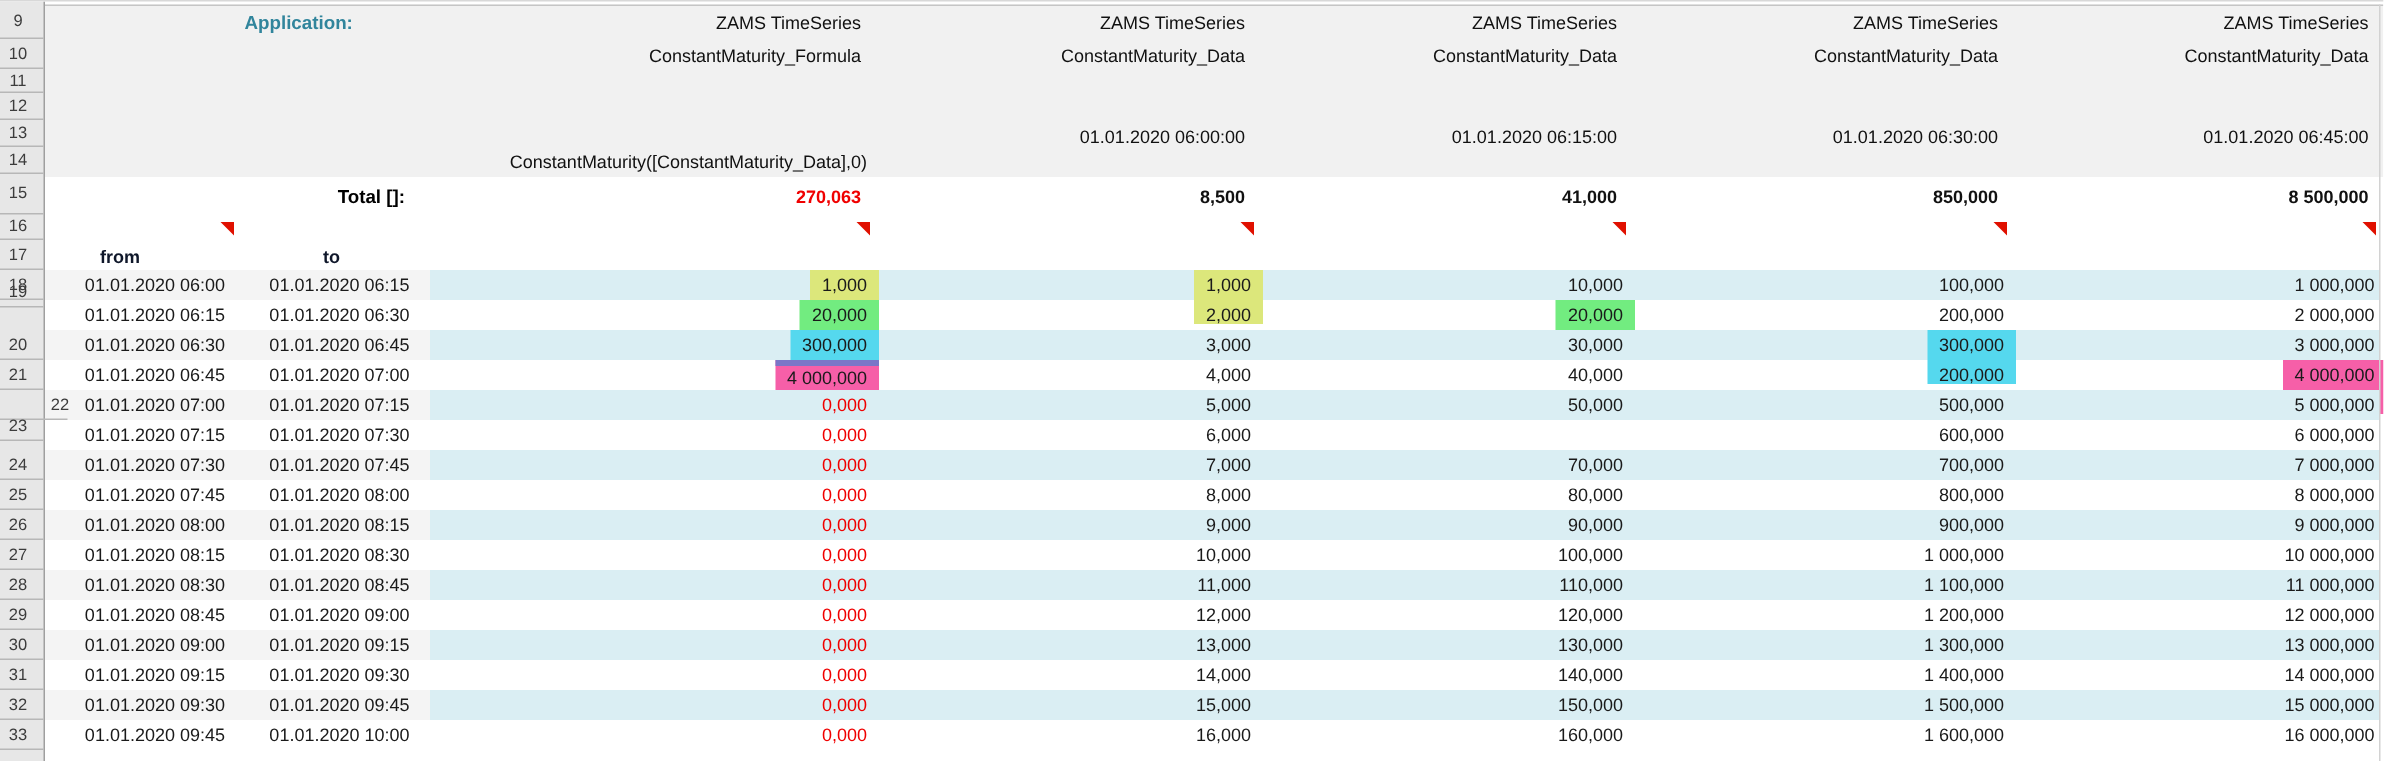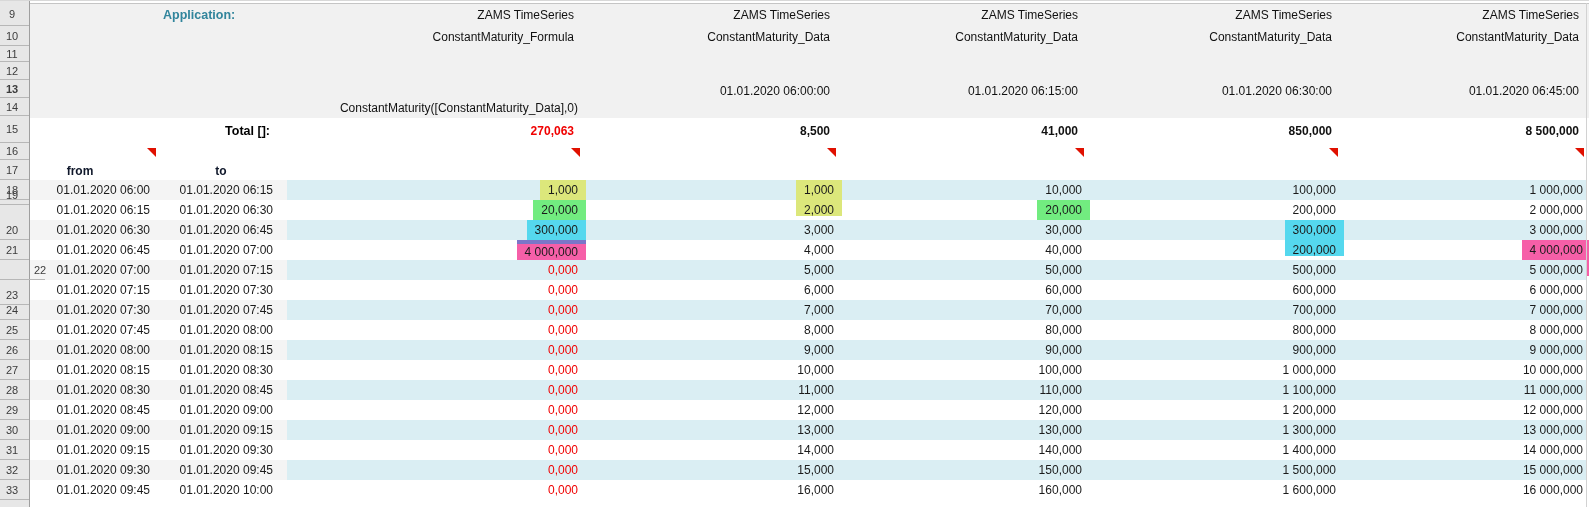--- a/index.html
+++ b/index.html
@@ -140,21 +140,20 @@
         <div class="cell c-v1">5,000</div>
         <div class="cell c-v2">50,000</div>
         <div class="cell c-v3">500,000</div>
         <div class="cell c-v4">5 000,000</div>
       </div>
       <div class="row" style="top: 279px;">
         <div class="cell c-from">01.01.2020 07:15</div>
         <div class="cell c-to">01.01.2020 07:30</div>
         <div class="cell c-v0 red">0,000</div>
         <div class="cell c-v1">6,000</div>
-        <div class="cell c-v2">60,000</div>
         <div class="cell c-v3">600,000</div>
         <div class="cell c-v4">6 000,000</div>
       </div>
       <div class="row even" style="top: 299px;">
         <div class="cell c-from">01.01.2020 07:30</div>
         <div class="cell c-to">01.01.2020 07:45</div>
         <div class="cell c-v0 red">0,000</div>
         <div class="cell c-v1">7,000</div>
         <div class="cell c-v2">70,000</div>
         <div class="cell c-v3">700,000</div>
@@ -241,31 +240,31 @@
         <div class="cell c-v3">1 600,000</div>
         <div class="cell c-v4">16 000,000</div>
       </div>
     </div>
 
   <div id="gutter">
       <div class="gcell" style="top: 2px; height: 23px;">9</div>
       <div class="gcell" style="top: 25px; height: 20px;">10</div>
       <div class="gcell" style="top: 45px; height: 16px;">11</div>
       <div class="gcell" style="top: 61px; height: 18px;">12</div>
-      <div class="gcell" style="top: 79px; height: 18px; font-weight: bold;">13</div>
+      <div class="gcell" style="top: 79px; height: 18px;">13</div>
       <div class="gcell" style="top: 97px; height: 18px;">14</div>
       <div class="gcell" style="top: 115px; height: 27px;">15</div>
       <div class="gcell" style="top: 142px; height: 17px;">16</div>
       <div class="gcell" style="top: 159px; height: 20px;">17</div>
       <div class="gcell" style="top: 179px; height: 20px;">18</div>
       <div class="gcell" style="top: 184px; height: 20px;">19</div>
       <div class="gcell" style="top: 219px; height: 20px;">20</div>
       <div class="gcell" style="top: 239px; height: 20px;">21</div>
       <div class="gcell" style="top: 259px; height: 20px; padding-left: 40px;">22</div>
-      <div class="gcell" style="top: 284px; height: 20px;">23</div>
+      <div class="gcell" style="top: 273px; height: 20px;">23</div>
       <div class="gcell" style="top: 299px; height: 20px;">24</div>
       <div class="gcell" style="top: 319px; height: 20px;">25</div>
       <div class="gcell" style="top: 339px; height: 20px;">26</div>
       <div class="gcell" style="top: 359px; height: 20px;">27</div>
       <div class="gcell" style="top: 379px; height: 20px;">28</div>
       <div class="gcell" style="top: 399px; height: 20px;">29</div>
       <div class="gcell" style="top: 419px; height: 20px;">30</div>
       <div class="gcell" style="top: 439px; height: 20px;">31</div>
       <div class="gcell" style="top: 459px; height: 20px;">32</div>
       <div class="gcell" style="top: 479px; height: 20px;">33</div>

